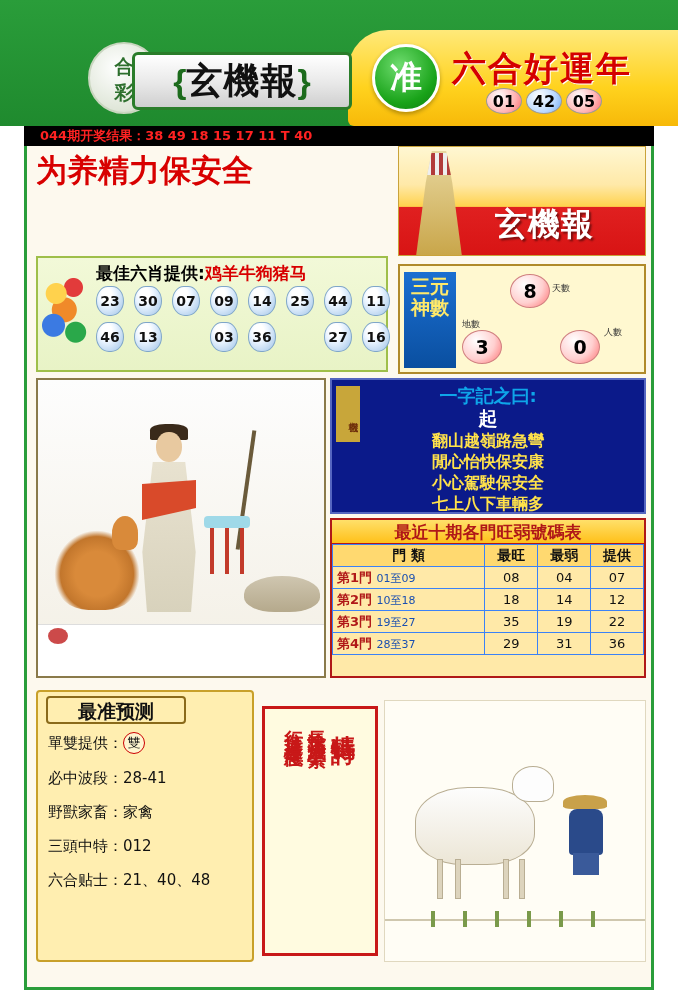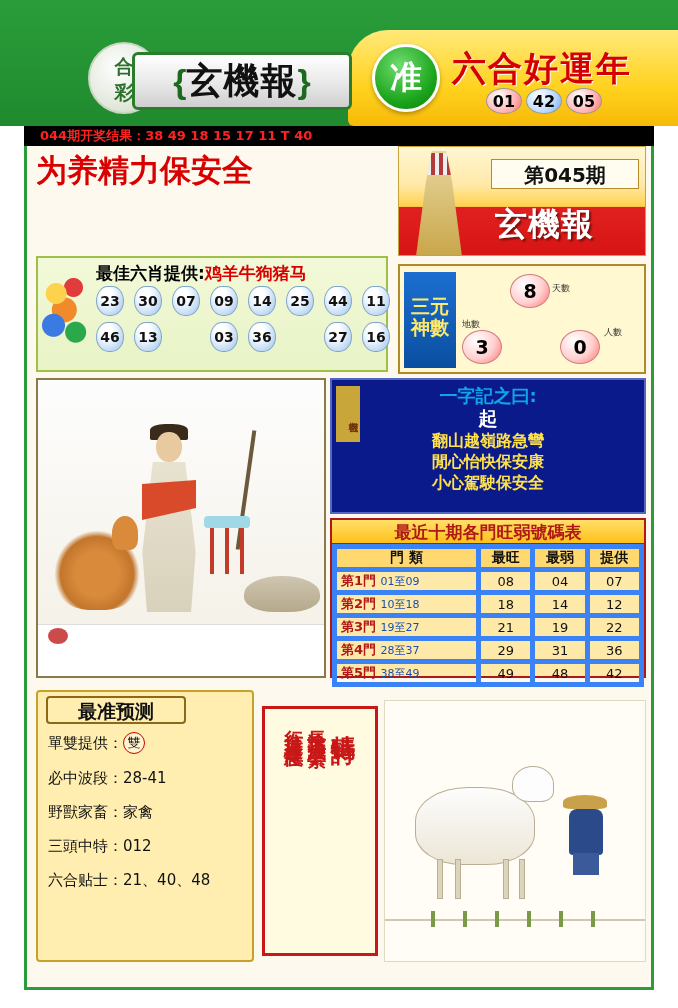--- a/index.html
+++ b/index.html
@@ -167,21 +167,21 @@
 
   
   .sanyuan {
     position: absolute; left: 398px; top: 264px; width: 248px; height: 110px;
     background: #fff8d0; border: 2px solid #b08a2a;
   }
   .sy-left {
     position: absolute; left: 4px; top: 6px; width: 52px; height: 96px;
     background: linear-gradient(#1b6fd1, #0a4fa0);
     color: #ffe96a; font-size: 19px; font-weight: bold;
-    text-align: center; line-height: 1.1; padding-top: 24px;
+    text-align: center; line-height: 1.1; padding-top: 4px;
     font-family: "DejaVu Sans", sans-serif;
   }
   .sy-ball {
     position: absolute; width: 40px; height: 34px; border-radius: 50%;
     background: radial-gradient(circle at 35% 30%, #fff, #ffd0d0 55%, #ff6f6f);
     border: 1px solid #d08080;
     display: flex; align-items: center; justify-content: center;
     font-size: 19px; font-weight: bold; color: #000;
     font-family: "DejaVu Sans", sans-serif;
   }
@@ -284,21 +284,21 @@
   }
   .tbl-title {
     height: 24px; background: linear-gradient(#ffe06a, #ffc01a);
     color: #b01818; font-size: 17px; font-weight: bold;
     text-align: center; line-height: 24px;
     font-family: "DejaVu Sans", sans-serif;
     border-bottom: 1px solid #b01818;
   }
   table.t { width: 100%; border-collapse: collapse; }
   table.t th, table.t td {
-    border: 5px solid #3b82f6; font-size: 13px; text-align: center; height: 22px;
+    border: 1px solid #3b82f6; font-size: 13px; text-align: center; height: 22px;
     font-family: "DejaVu Sans", sans-serif; color: #111;
   }
   table.t th { background: #ffd970; font-weight: bold; font-size: 14px; }
   table.t td.first { color: #b01818; font-weight: bold; text-align: left; padding-left: 4px; }
   table.t td.first .rng { color: #1a4fb0; font-weight: normal; font-size: 11px; }
 
   
   .pred {
     position: absolute; left: 36px; top: 690px; width: 218px; height: 272px;
     background: #ffeeb0; border: 2px solid #c8a02a; border-radius: 4px;
@@ -400,21 +400,20 @@
   <div class="frame"></div>
 
   <div class="resbar">044期开奖结果：38 49 18 15 17 11 T 40</div>
 
   <div class="slogan">
     <div>为养精力保安全</div>
   </div>
 
   <div class="period-box">
     <div class="lamp"></div>
-    <div class="period-label">第045期</div>
     <div class="period-title">玄機報</div>
   </div>
 
   <div class="six-panel">
     <div class="dragon"></div>
     <div class="six-head">
       <span>最佳六肖提供:</span><span class="red">鸡羊牛狗猪马</span>
     </div>
     <div class="ball-rows">
       <div class="brow">
@@ -475,20 +474,21 @@
   </div>
 
   <div class="poem-box">
     <div class="poem-seal">玄機報</div>
     <div class="poem-head">一字記之曰:</div>
     <div class="poem-key">起</div>
     <div class="poem-lines">
       <div>翻山越嶺路急彎</div>
       <div>閒心怡快保安康</div>
       <div>小心駕駛保安全</div>
+      <div>七上八下車輛多</div>
     </div>
   </div>
 
   <div class="tbl-wrap">
     <div class="tbl-title">最近十期各門旺弱號碼表</div>
     <table class="t">
       <thead>
         <tr>
           <th>門 類</th>
           <th>最旺</th>
@@ -504,35 +504,29 @@
           <td>07</td>
         </tr>
         <tr>
           <td class="first"><span>第2門</span> <span class="rng">10至18</span></td>
           <td>18</td>
           <td>14</td>
           <td>12</td>
         </tr>
         <tr>
           <td class="first"><span>第3門</span> <span class="rng">19至27</span></td>
-          <td>21</td>
+          <td>35</td>
           <td>19</td>
           <td>22</td>
         </tr>
         <tr>
           <td class="first"><span>第4門</span> <span class="rng">28至37</span></td>
           <td>29</td>
           <td>31</td>
           <td>36</td>
-        </tr>
-        <tr>
-          <td class="first"><span>第5門</span> <span class="rng">38至49</span></td>
-          <td>49</td>
-          <td>48</td>
-          <td>42</td>
         </tr>
       </tbody>
     </table>
   </div>
 
   <div class="pred">
     <div class="pred-title">最准预测</div>
     <ul>
       <li><span>單雙提供：</span><span class="circ">雙</span></li>
       <li><span>必中波段：</span><span>28-41</span></li>

